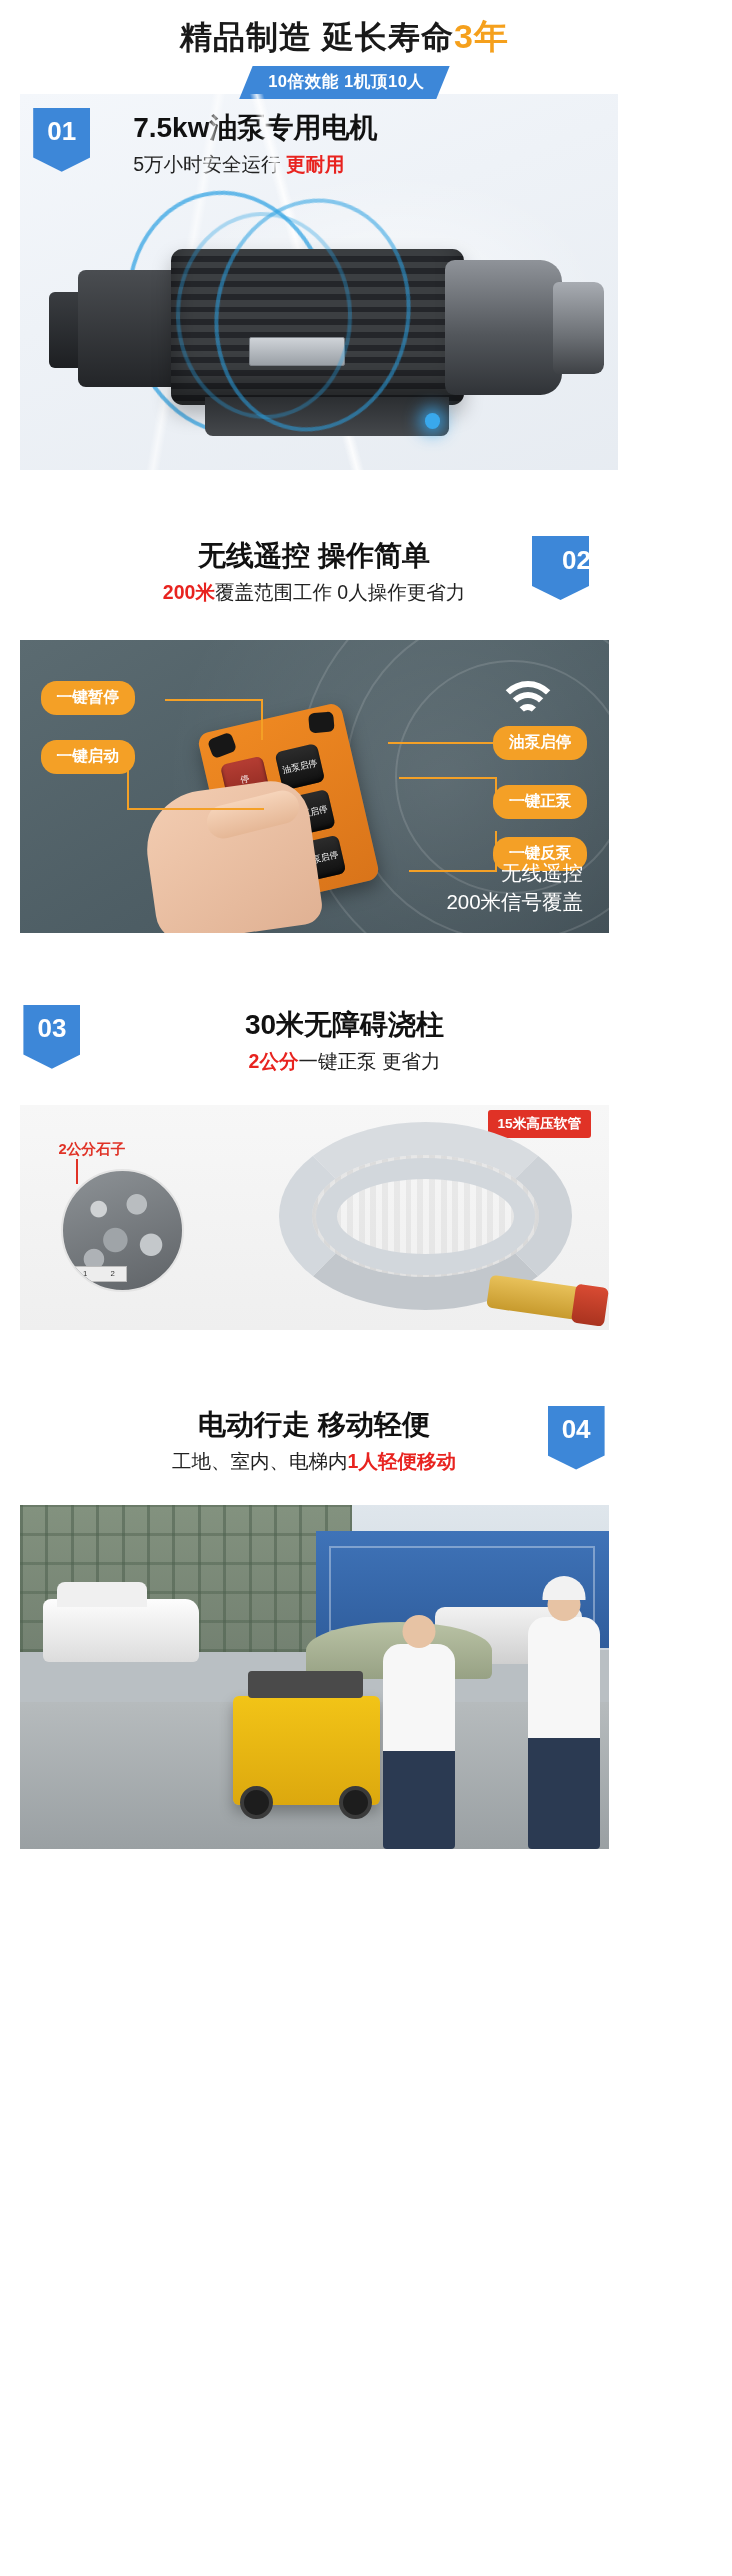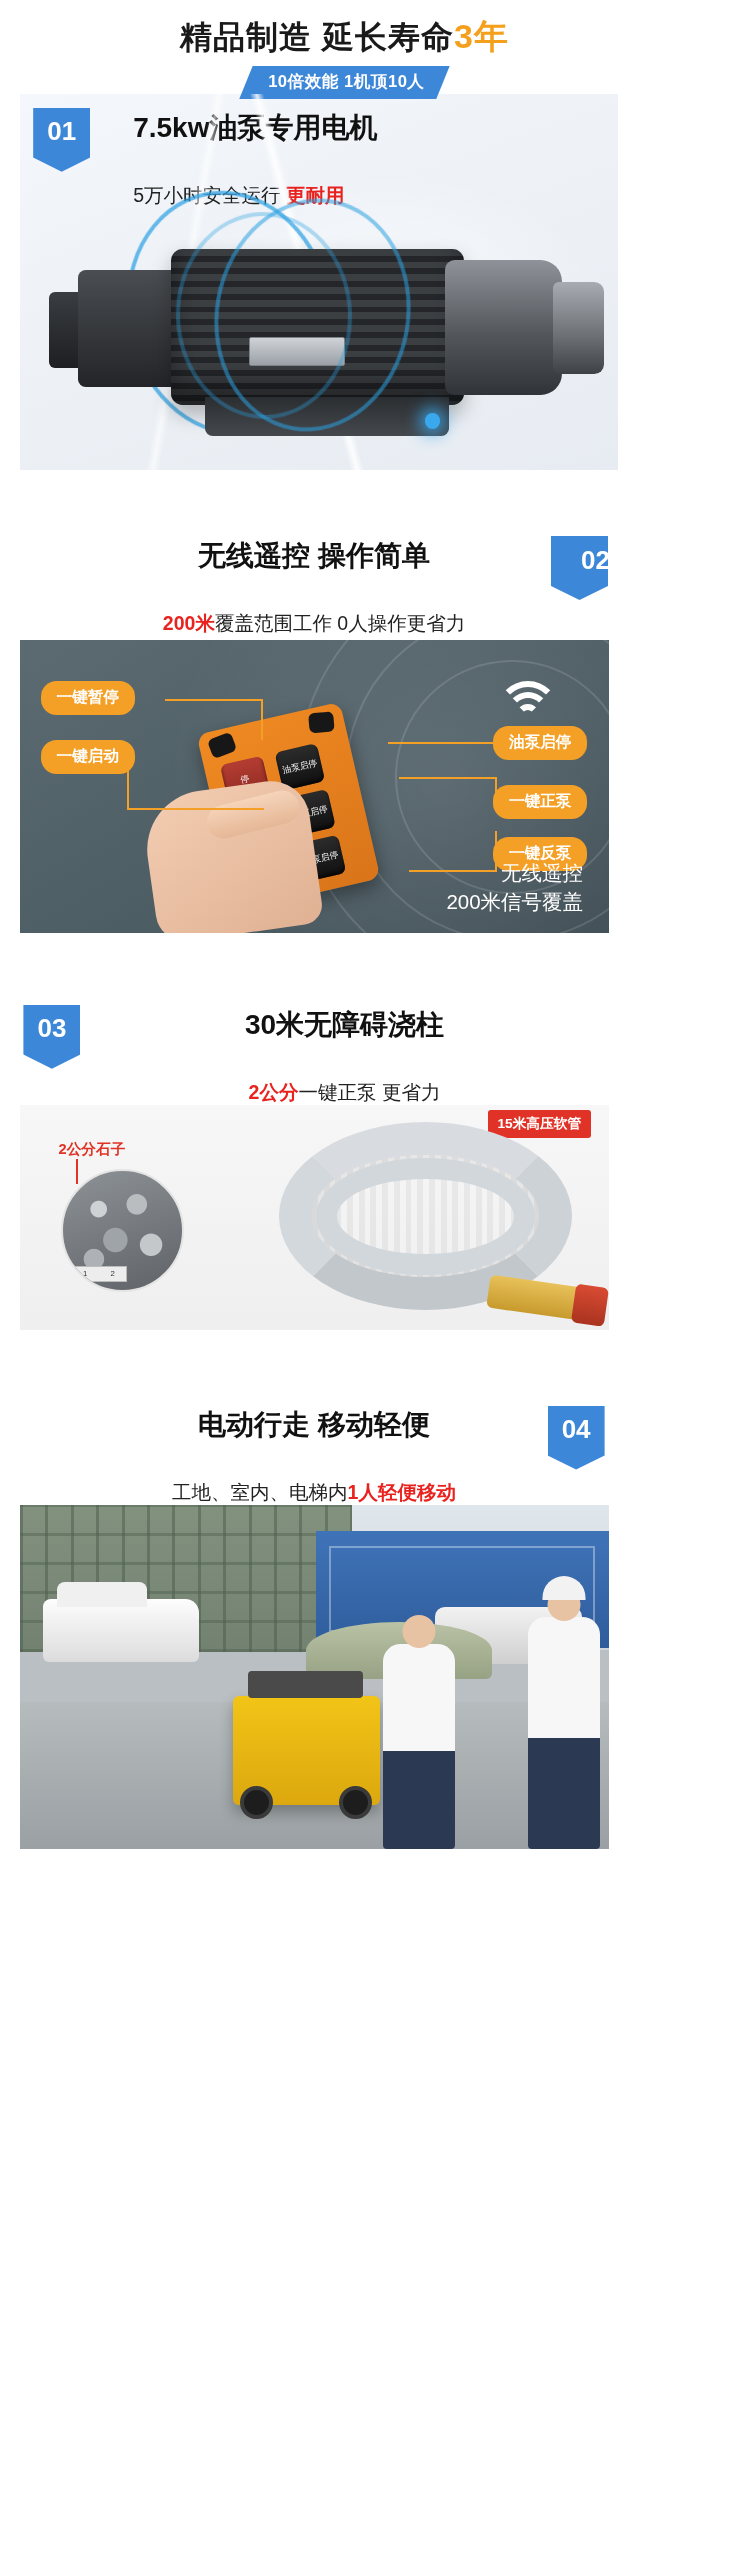--- a/index.html
+++ b/index.html
@@ -29,21 +29,21 @@
 
   
   .badge {
     width:57px; height:64px; background:#3d87d8; color:#fff;
     font-size:26px; font-weight:bold; display:flex;
     align-items:flex-start; justify-content:center; padding-top:8.8px;
     clip-path:polygon(0 0,100% 0,100% 78%,50% 100%,0 78%);
     flex:0 0 auto;
   }
 
-  .titles { display:flex; flex-direction:column;gap:31px; }
+  .titles { display:flex; flex-direction:column; }
   .t-main { font-size:28px; font-weight:bold; color:#111; line-height:1.15; white-space:nowrap; }
   .t-sub { font-size:19.5px; color:#222; margin-top:6.8px; white-space:nowrap; }
   .t-sub .red { color:#e8231f; font-weight:bold; }
 
   
   .s1 { height:376px; }
   .s1-head { display:flex; align-items:flex-start; gap:43px; padding:13.7px 0 0 23.4px; }
   .s1-titles { padding-top:3.9px; }
   .s1-photo {
     position:absolute; left:9.8px; top:0; width:713px; height:376px;
@@ -104,21 +104,21 @@
     position:absolute; inset:0;
     background:
       linear-gradient(75deg,transparent 48%,rgba(255,255,255,.85) 49%,transparent 50%),
       linear-gradient(100deg,transparent 30%,rgba(255,255,255,.6) 31%,transparent 32%);
   }
 
   
   .s2 { margin-top:66px; }
   .s2-head { position:relative; height:90px; }
   .s2-titles { text-align:center; padding-top:3.9px; }
-  .s2-badge { position:absolute; right:20px; top:0;padding-left:32px; }
+  .s2-badge { position:absolute; right:39px; top:0;padding-left:32px; }
   .s2-photo {
     position:relative; margin:13.7px 19.5px 0 19.5px; height:293px;
     background:
       radial-gradient(circle at 72% 48%, rgba(255,255,255,.1), transparent 62%),
       linear-gradient(150deg,#5b6b71,#4c5c63 60%,#3f4d54);
     overflow:hidden;
   }
   .rings { position:absolute; right:-59px; top:-39px; }
   .rings span {
     position:absolute; border:2px solid rgba(255,255,255,.13); border-radius:50%;

